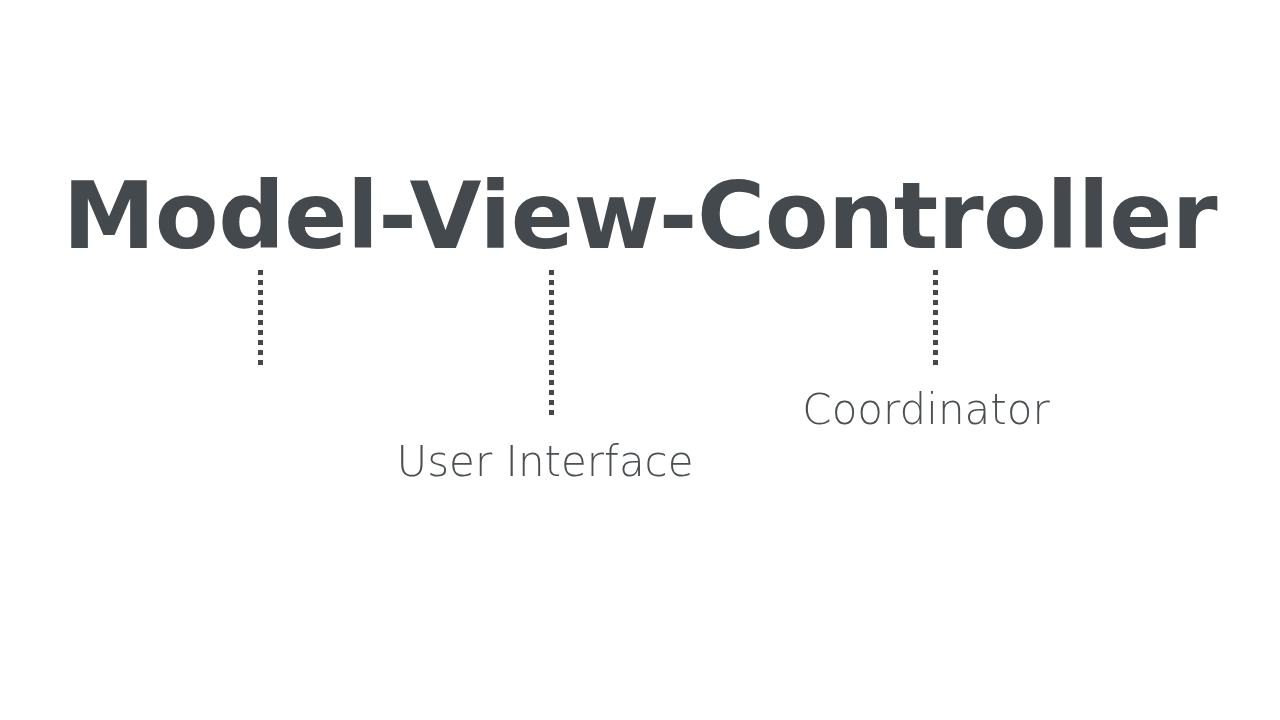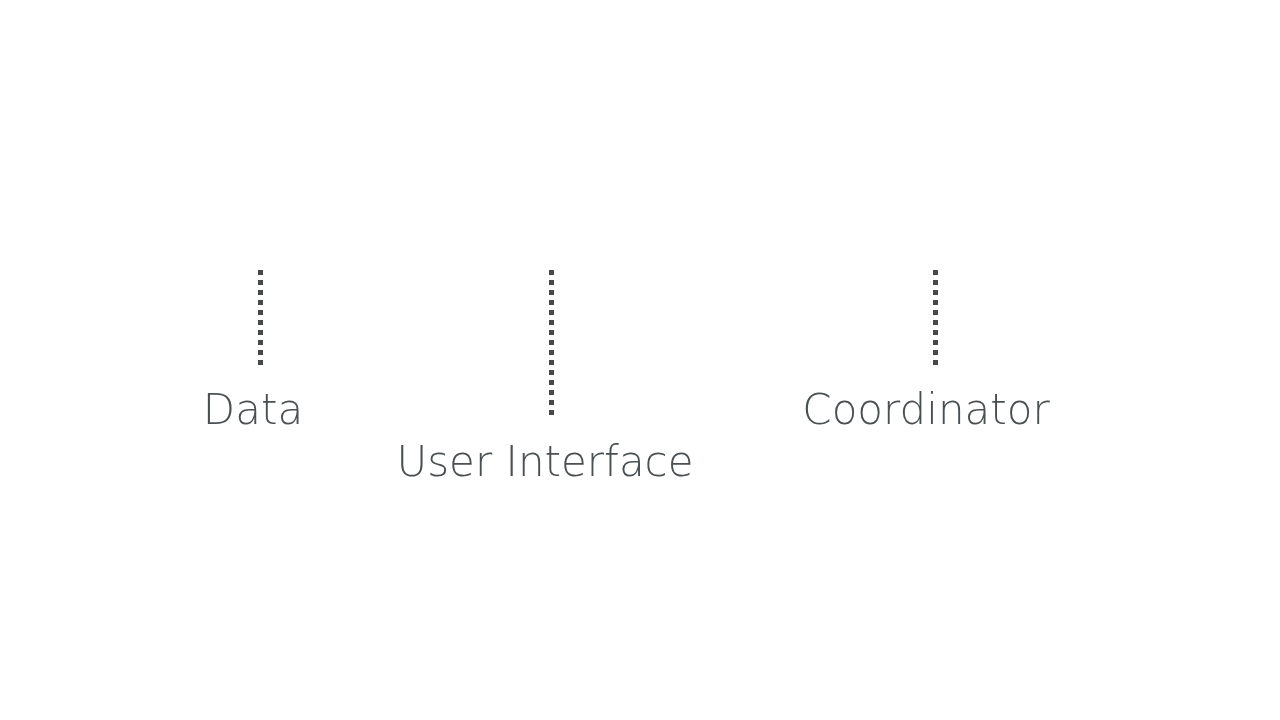--- a/index.html
+++ b/index.html
@@ -70,22 +70,22 @@
   }
   .label-data  { left: 253px; top: 386px; }
   .label-ui    { left: 545px; top: 438px; }
   .label-coord { left: 926px; top: 386px; }
 </style>
 </head>
 <body>
 
 <div class="slide">
 
+  <div class="title">Model-View-Controller</div>
 
   <div class="connector connector-data"></div>
   <div class="connector connector-ui"></div>
   <div class="connector connector-coord"></div>
 
-  <div class="leaf-label label-data">Data</div>
   <div class="leaf-label label-coord">Coordinator</div>
   <div class="leaf-label label-ui">User Interface</div>
 
 </div>
 
 </body></html>

